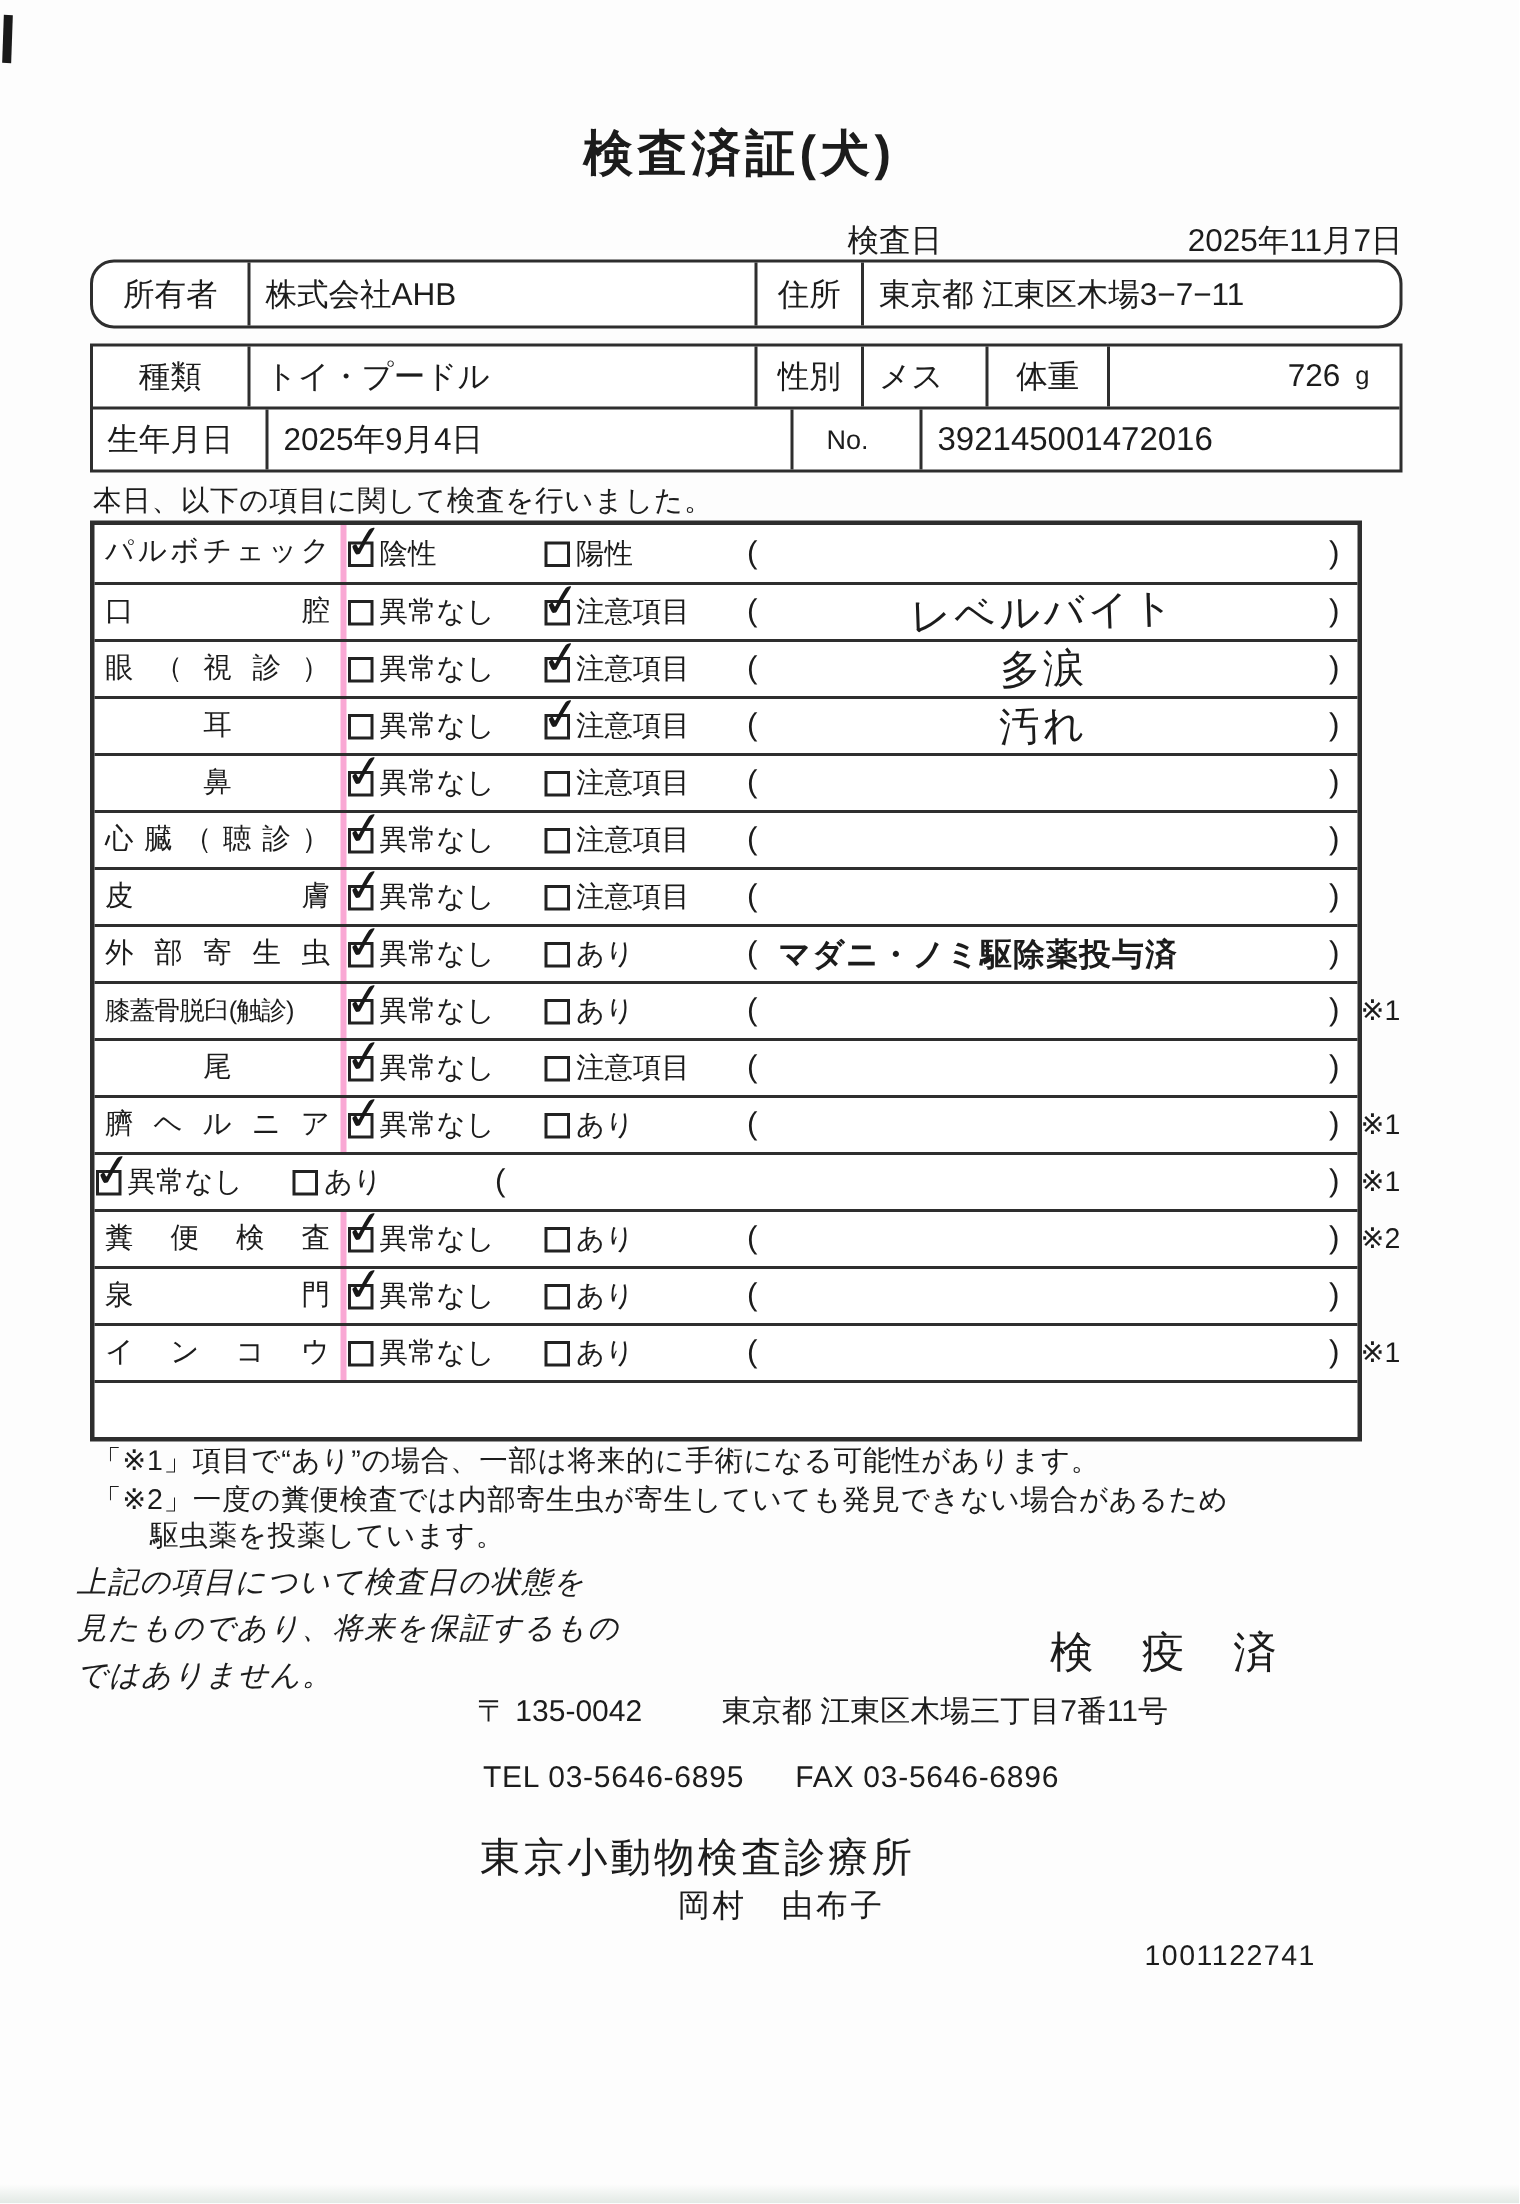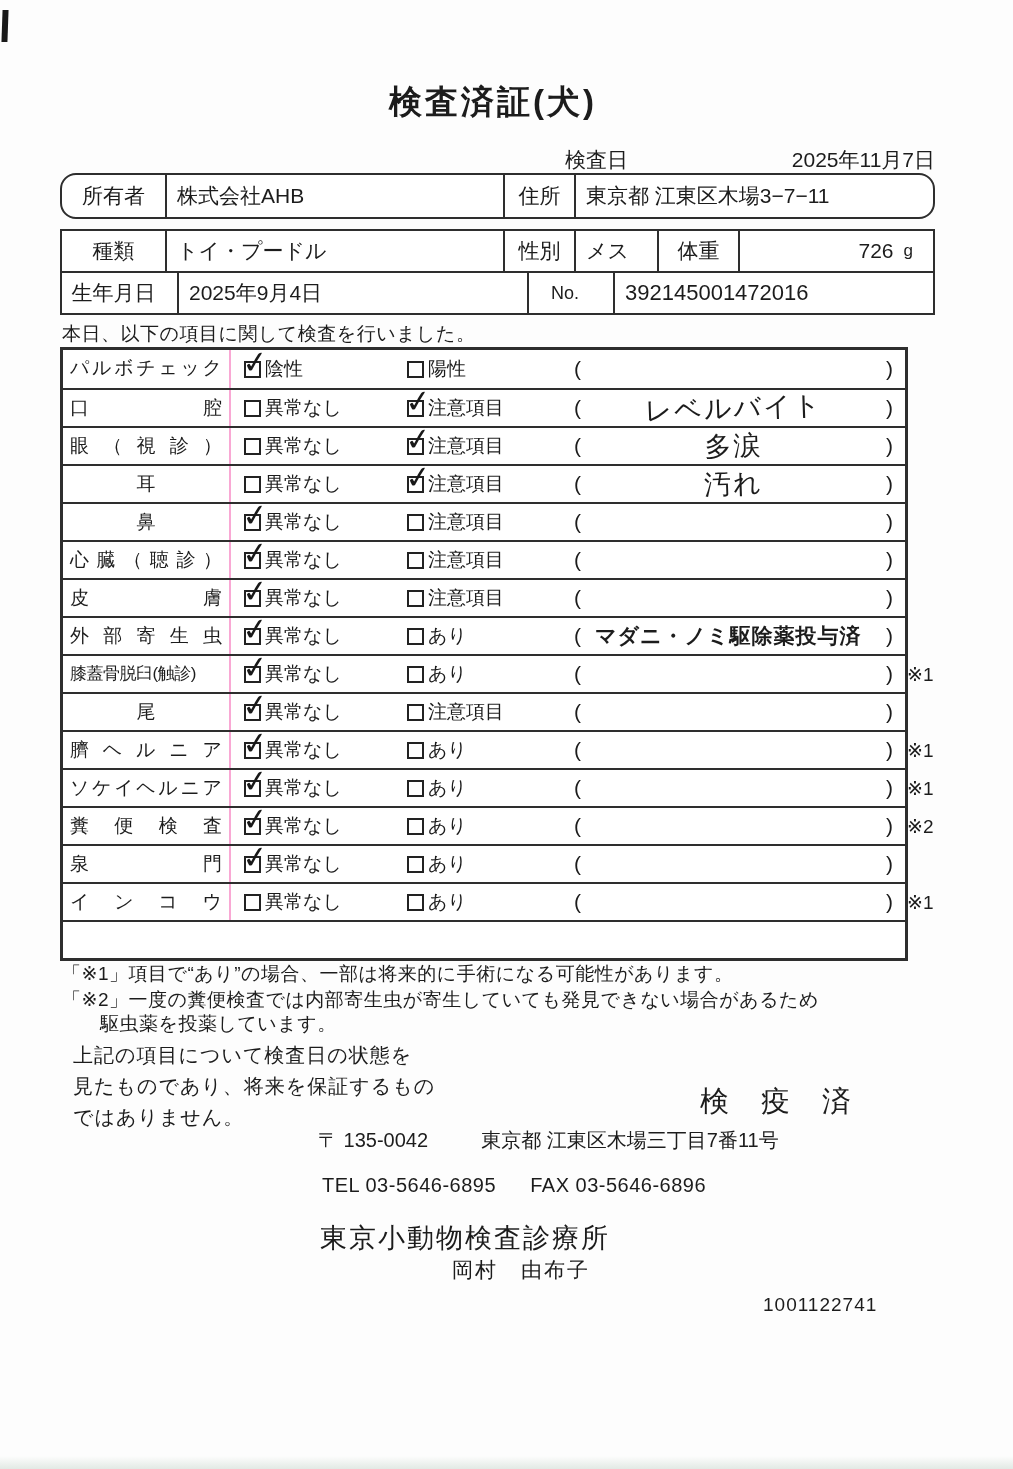--- a/index.html
+++ b/index.html
@@ -17,26 +17,26 @@
   .icell{box-sizing:border-box;display:flex;align-items:center;font-size:21px;padding:0 10px;}
   .icell + .icell{border-left:2px solid #2e2e2e;}
   .icell.center{justify-content:center;padding:0 4px;}
   .icell.right{justify-content:flex-end;}
   .unit{font-size:17px;margin-left:10px;}
   .no-label{font-size:18px;}
   
   .mtable{border:3px solid #2e2e2e;box-sizing:border-box;background:#fff;}
   .mrow{display:flex;height:38px;box-sizing:border-box;position:relative;}
   .mrow + .mrow{border-top:2px solid #2e2e2e;}
-  .lbl{width:168px;box-sizing:border-box;border-right:2px solid #f9a8d4;
+  .lbl{width:168px;box-sizing:border-box;border-right:4px solid #f9a8d4;
        font-size:19px;display:block;line-height:36px;padding:0 7px;overflow:hidden;}
   .lbl.justify{text-align:justify;text-align-last:justify;text-justify:inter-character;}
   .lbl.center{text-align:center;text-align-last:center;}
   .lbl.fit{font-size:17px;letter-spacing:-0.5px;text-align:left;}
-  .mcontent{flex:1;display:flex;align-items:center;padding-left:13px;box-sizing:border-box;gap:32px;}
+  .mcontent{flex:1;display:flex;align-items:center;padding-left:1px;box-sizing:border-box;}
   .opt{display:inline-flex;align-items:center;font-size:19px;}
   .opt.o1{width:131px;}
   .opt.o2{width:135px;}
   .cb{width:13px;height:13px;border:2px solid #222;display:inline-block;margin-right:4px;position:relative;flex:none;}
   .cb.checked::after{
     content:"✓";position:absolute;left:-4px;top:-19px;font-size:31px;font-weight:600;
     color:#181818;transform:rotate(-6deg);font-family:"DejaVu Sans",sans-serif;
   }
   .pgroup{flex:1;display:flex;align-items:center;font-size:21px;padding-right:12px;}
   .pgroup .open, .pgroup .close{flex:none;}
@@ -294,21 +294,20 @@
           </span>
           <span class="pgroup">
             <span class="open">(</span>
             <span class="pcontent"></span>
             <span class="close">)</span>
           </span>
         </div>
         <span class="row-note">※1</span>
       </div>
       <div class="mrow">
-        <div class="lbl justify">ソケイヘルニア</div>
         <div class="mcontent">
           <span class="opt o1">
             <span class="cb checked"></span>
             <span>異常なし</span>
           </span>
           <span class="opt o2">
             <span class="cb"></span>
             <span>あり</span>
           </span>
           <span class="pgroup">
@@ -377,21 +376,21 @@
       </div>
       <div class="mrow">
         <div class="mcontent"></div>
       </div>
     </div>
 
   <div class="abs fn" style="left:62px;top:961px;">「※1」項目で“あり”の場合、一部は将来的に手術になる可能性があります。</div>
   <div class="abs fn" style="left:62px;top:987px;">「※2」一度の糞便検査では内部寄生虫が寄生していても発見できない場合があるため</div>
   <div class="abs fn" style="left:100px;top:1011px;">駆虫薬を投薬しています。</div>
 
-  <div class="abs disc" style="left:73px;top:1040px;">
+  <div class="abs disc" style="left:51px;top:1040px;font-style:italic;">
     <div>上記の項目について検査日の状態を</div>
     <div>見たものであり、将来を保証するもの</div>
     <div>ではありません。</div>
   </div>
 
   <div class="abs seal" style="left:700px;top:1082px;">検 疫 済</div>
 
   <div class="abs addr" style="left:318px;top:1127px;">
     <span>〒 135-0042</span>
     <span style="display:inline-block;width:42px;"></span>

